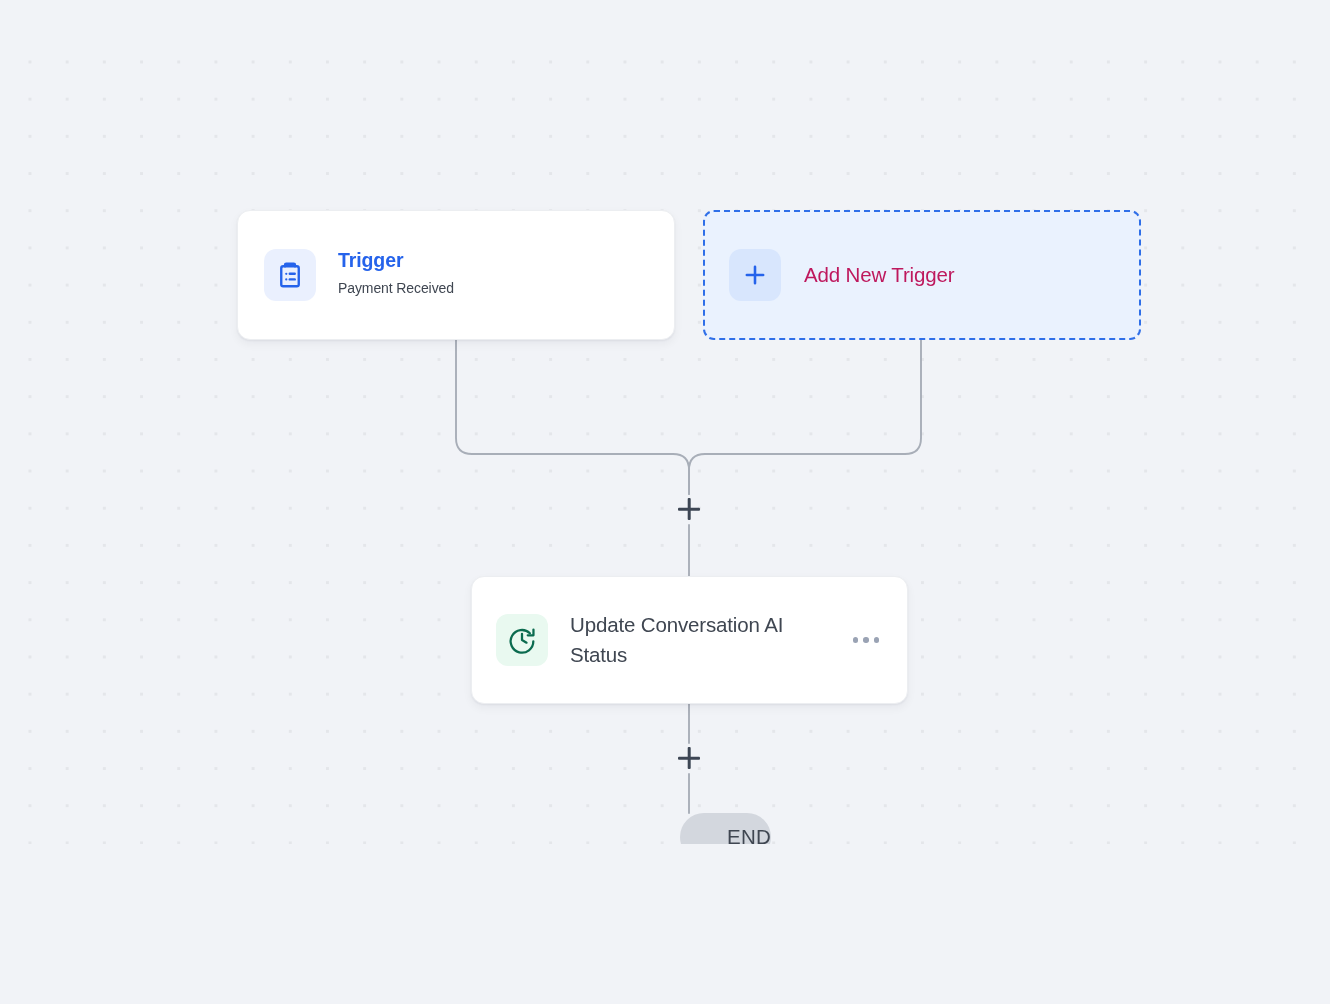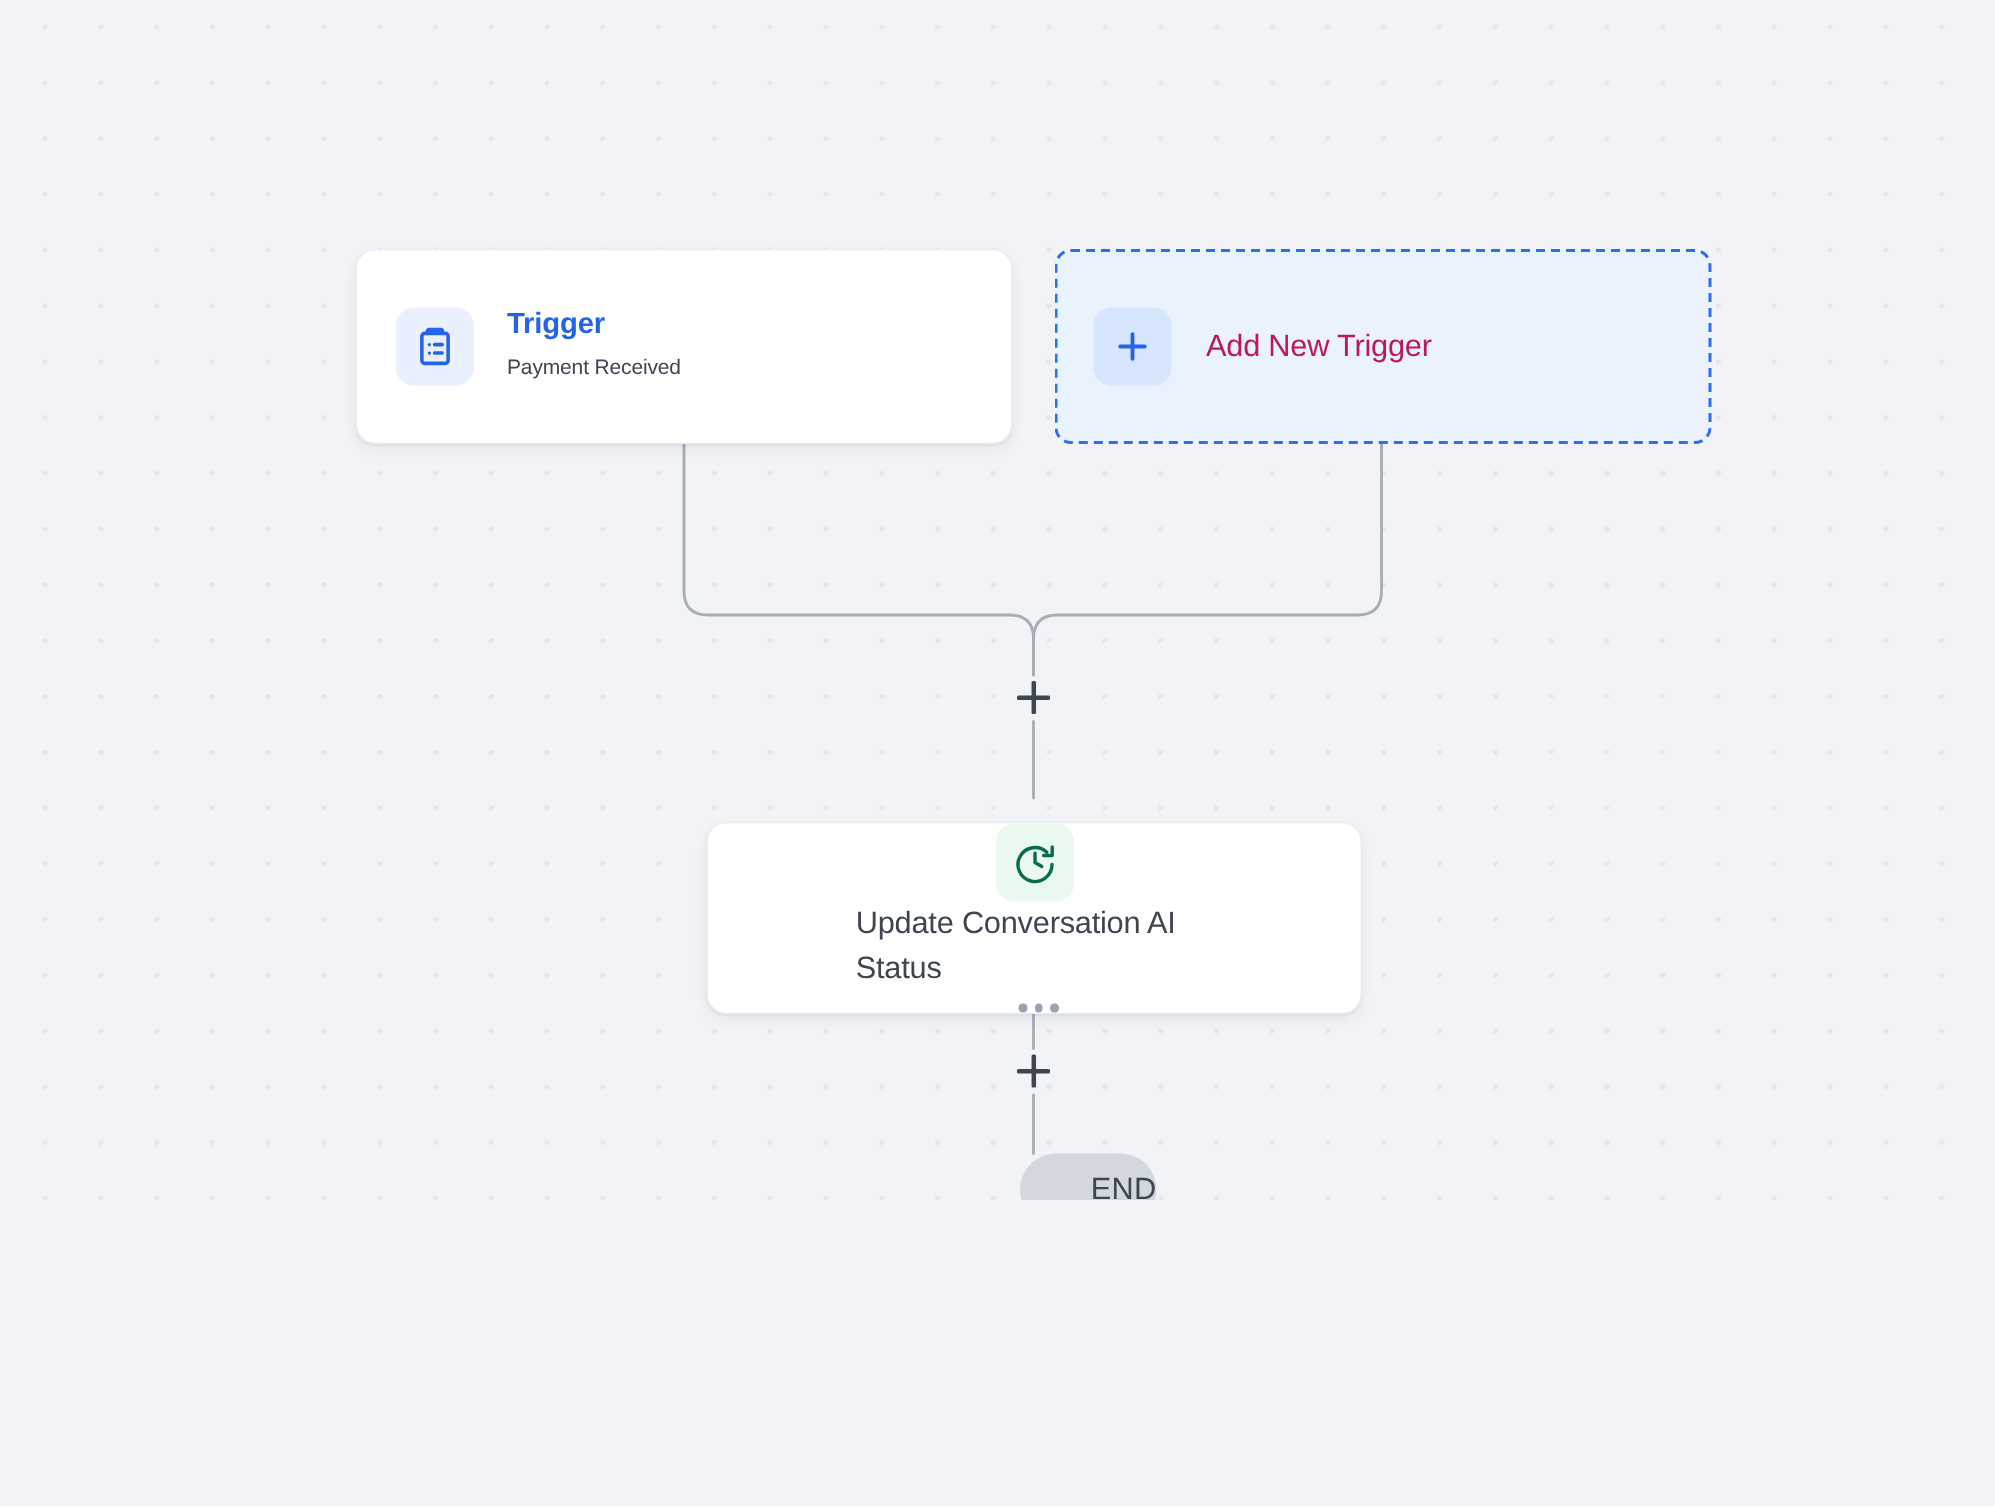--- a/index.html
+++ b/index.html
@@ -17,20 +17,21 @@
 
   #canvas {
     position: relative;
     width: 1330px;
     height: 800px;
     background-color: #f1f3f7;
     background-image: radial-gradient(circle at 1.5px 1.5px, #e4e6ea 1.6px, transparent 1.7px);
     background-size: 37.2px 37.2px;
     background-position: 28.5px 16.5px;
     overflow: hidden;
+    margin-top: 44px;
   }
 
   
   #connectors {
     position: absolute;
     left: 0;
     top: 0;
     width: 1330px;
     height: 1004px;
     pointer-events: none;
@@ -118,25 +119,24 @@
     color: #be185d;
     font-size: 20.5px;
     font-weight: 400;
     line-height: 28px;
     letter-spacing: -0.15px;
   }
 
   
   #action-node {
     left: 471px;
-    top: 548px;
+    top: 532px;
     width: 437px;
     height: 128px;
     padding: 0 24px;
-    flex-direction: column;
   }
   #action-node .node-text {
     flex: 1 1 auto;
     margin-left: 22px;
   }
   .action-title {
     color: #3f4651;
     font-size: 20.5px;
     font-weight: 400;
     line-height: 30px;

